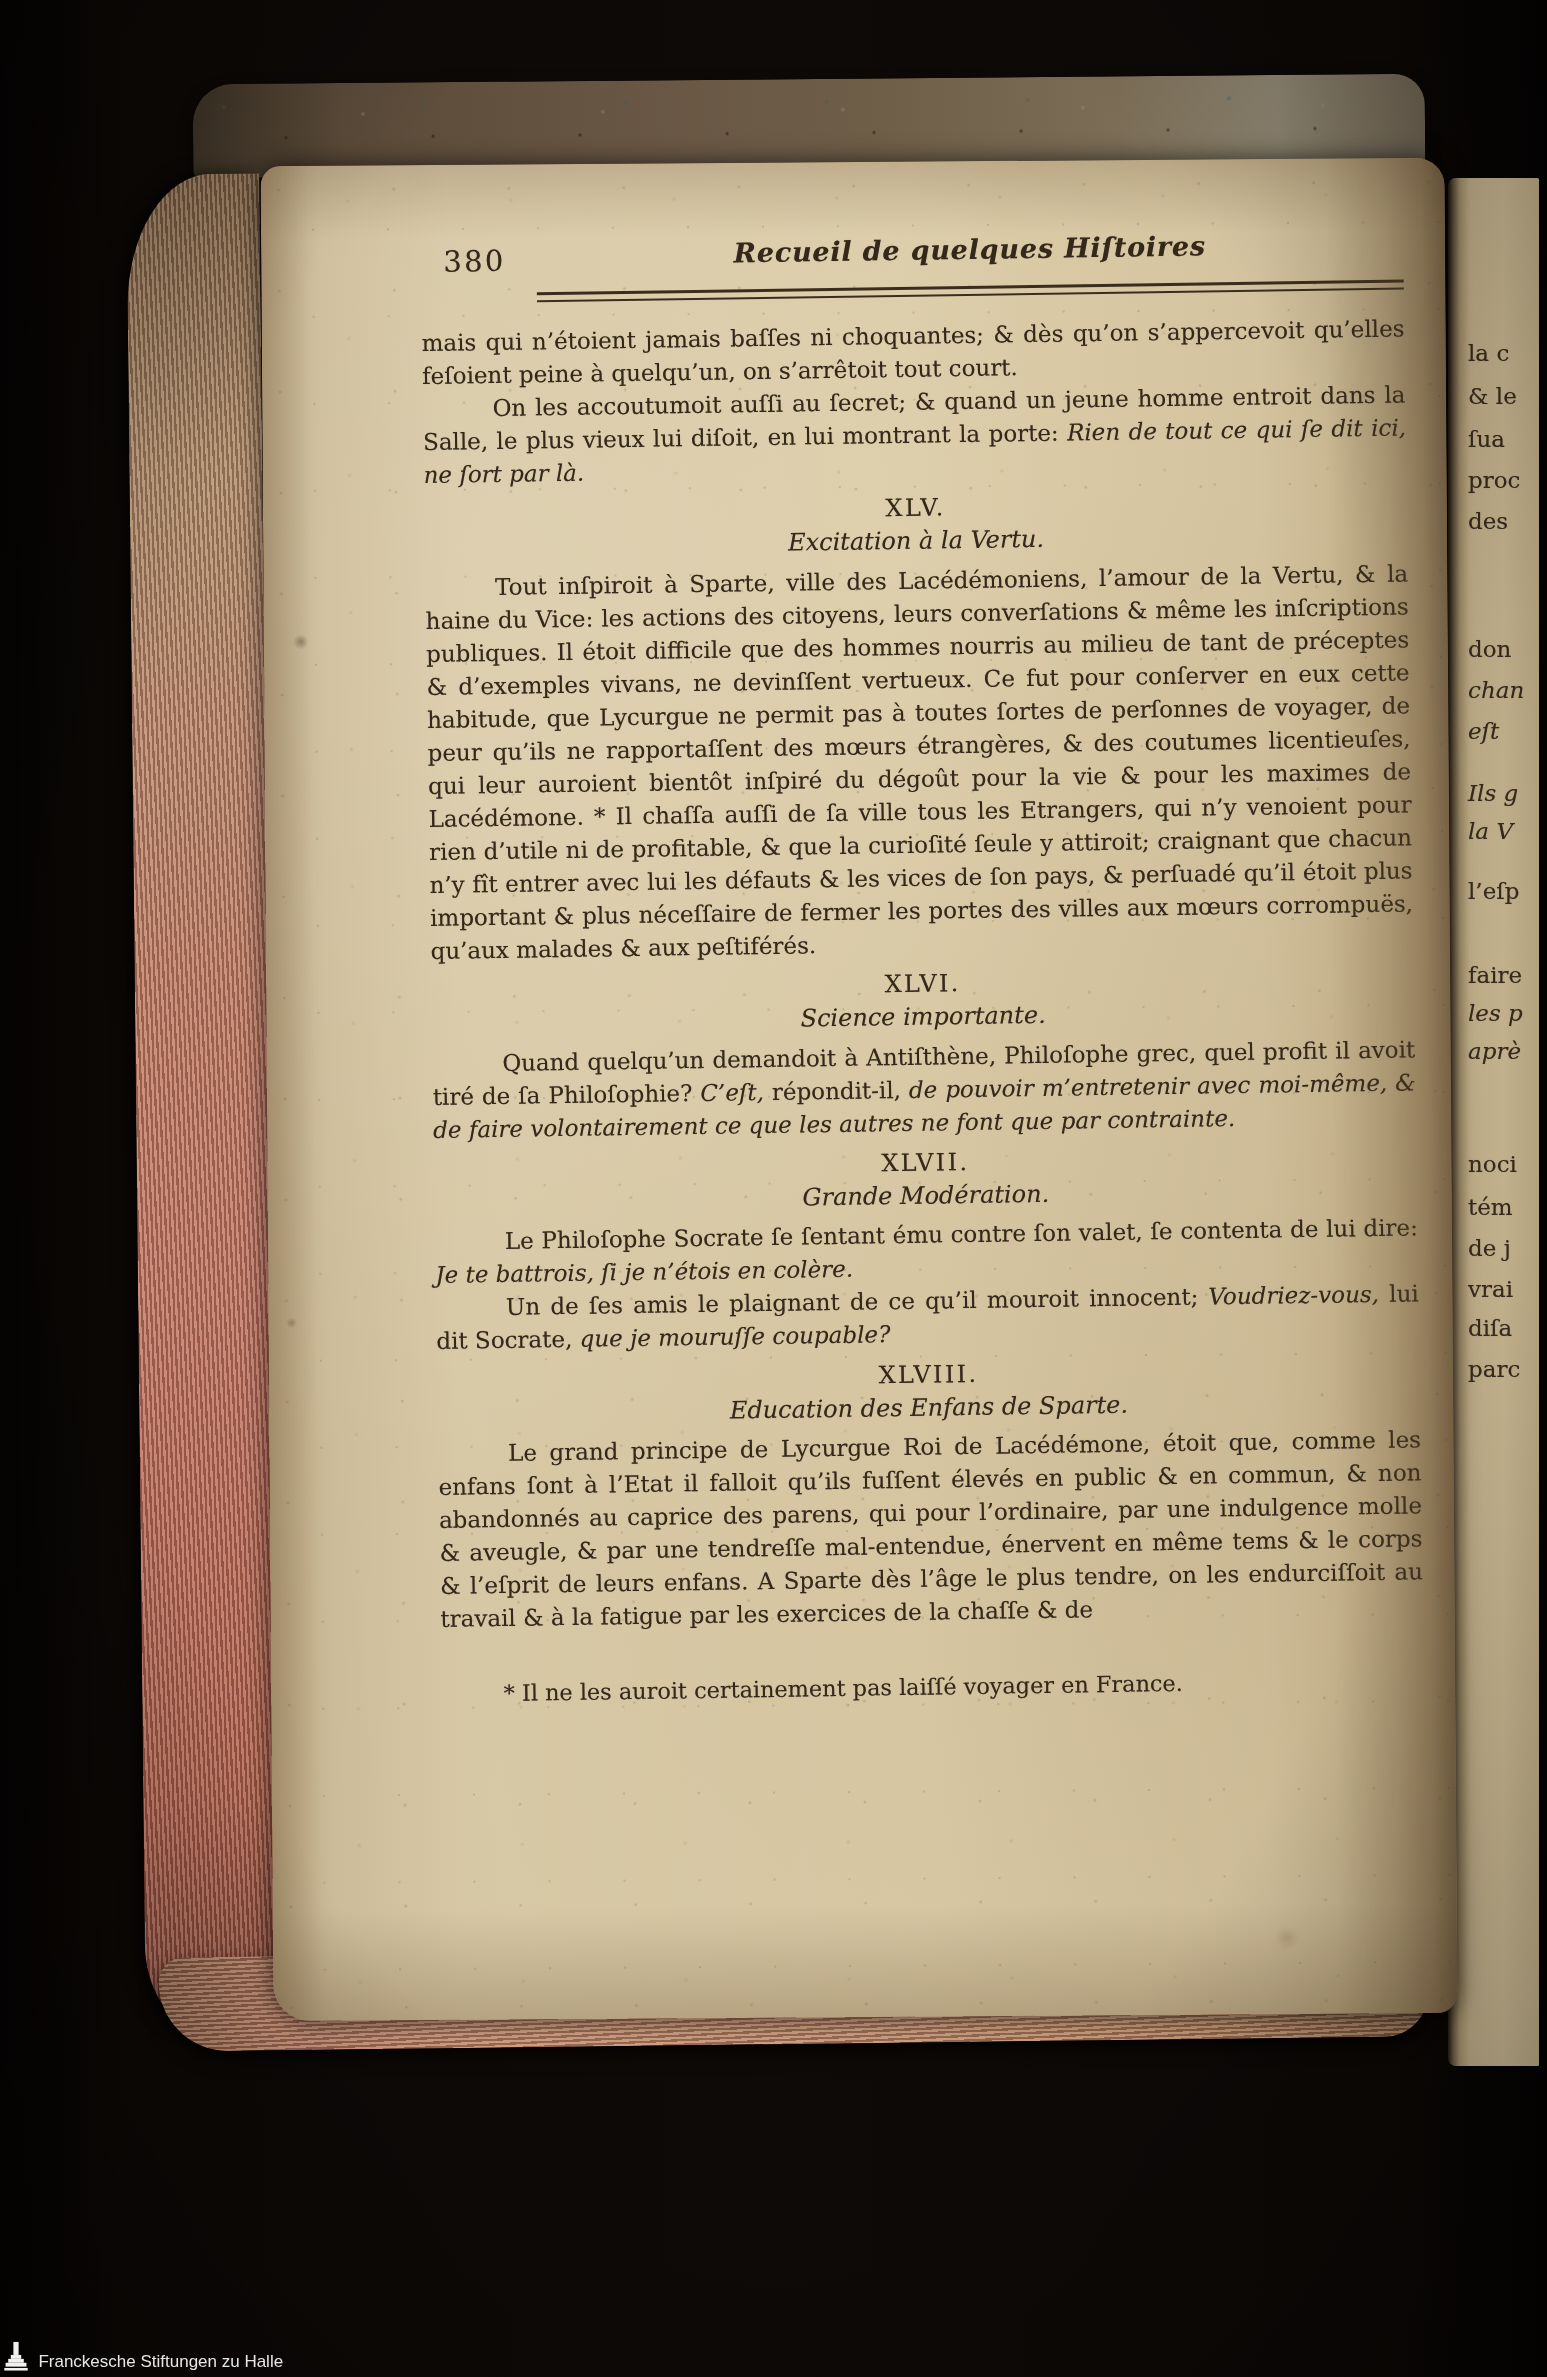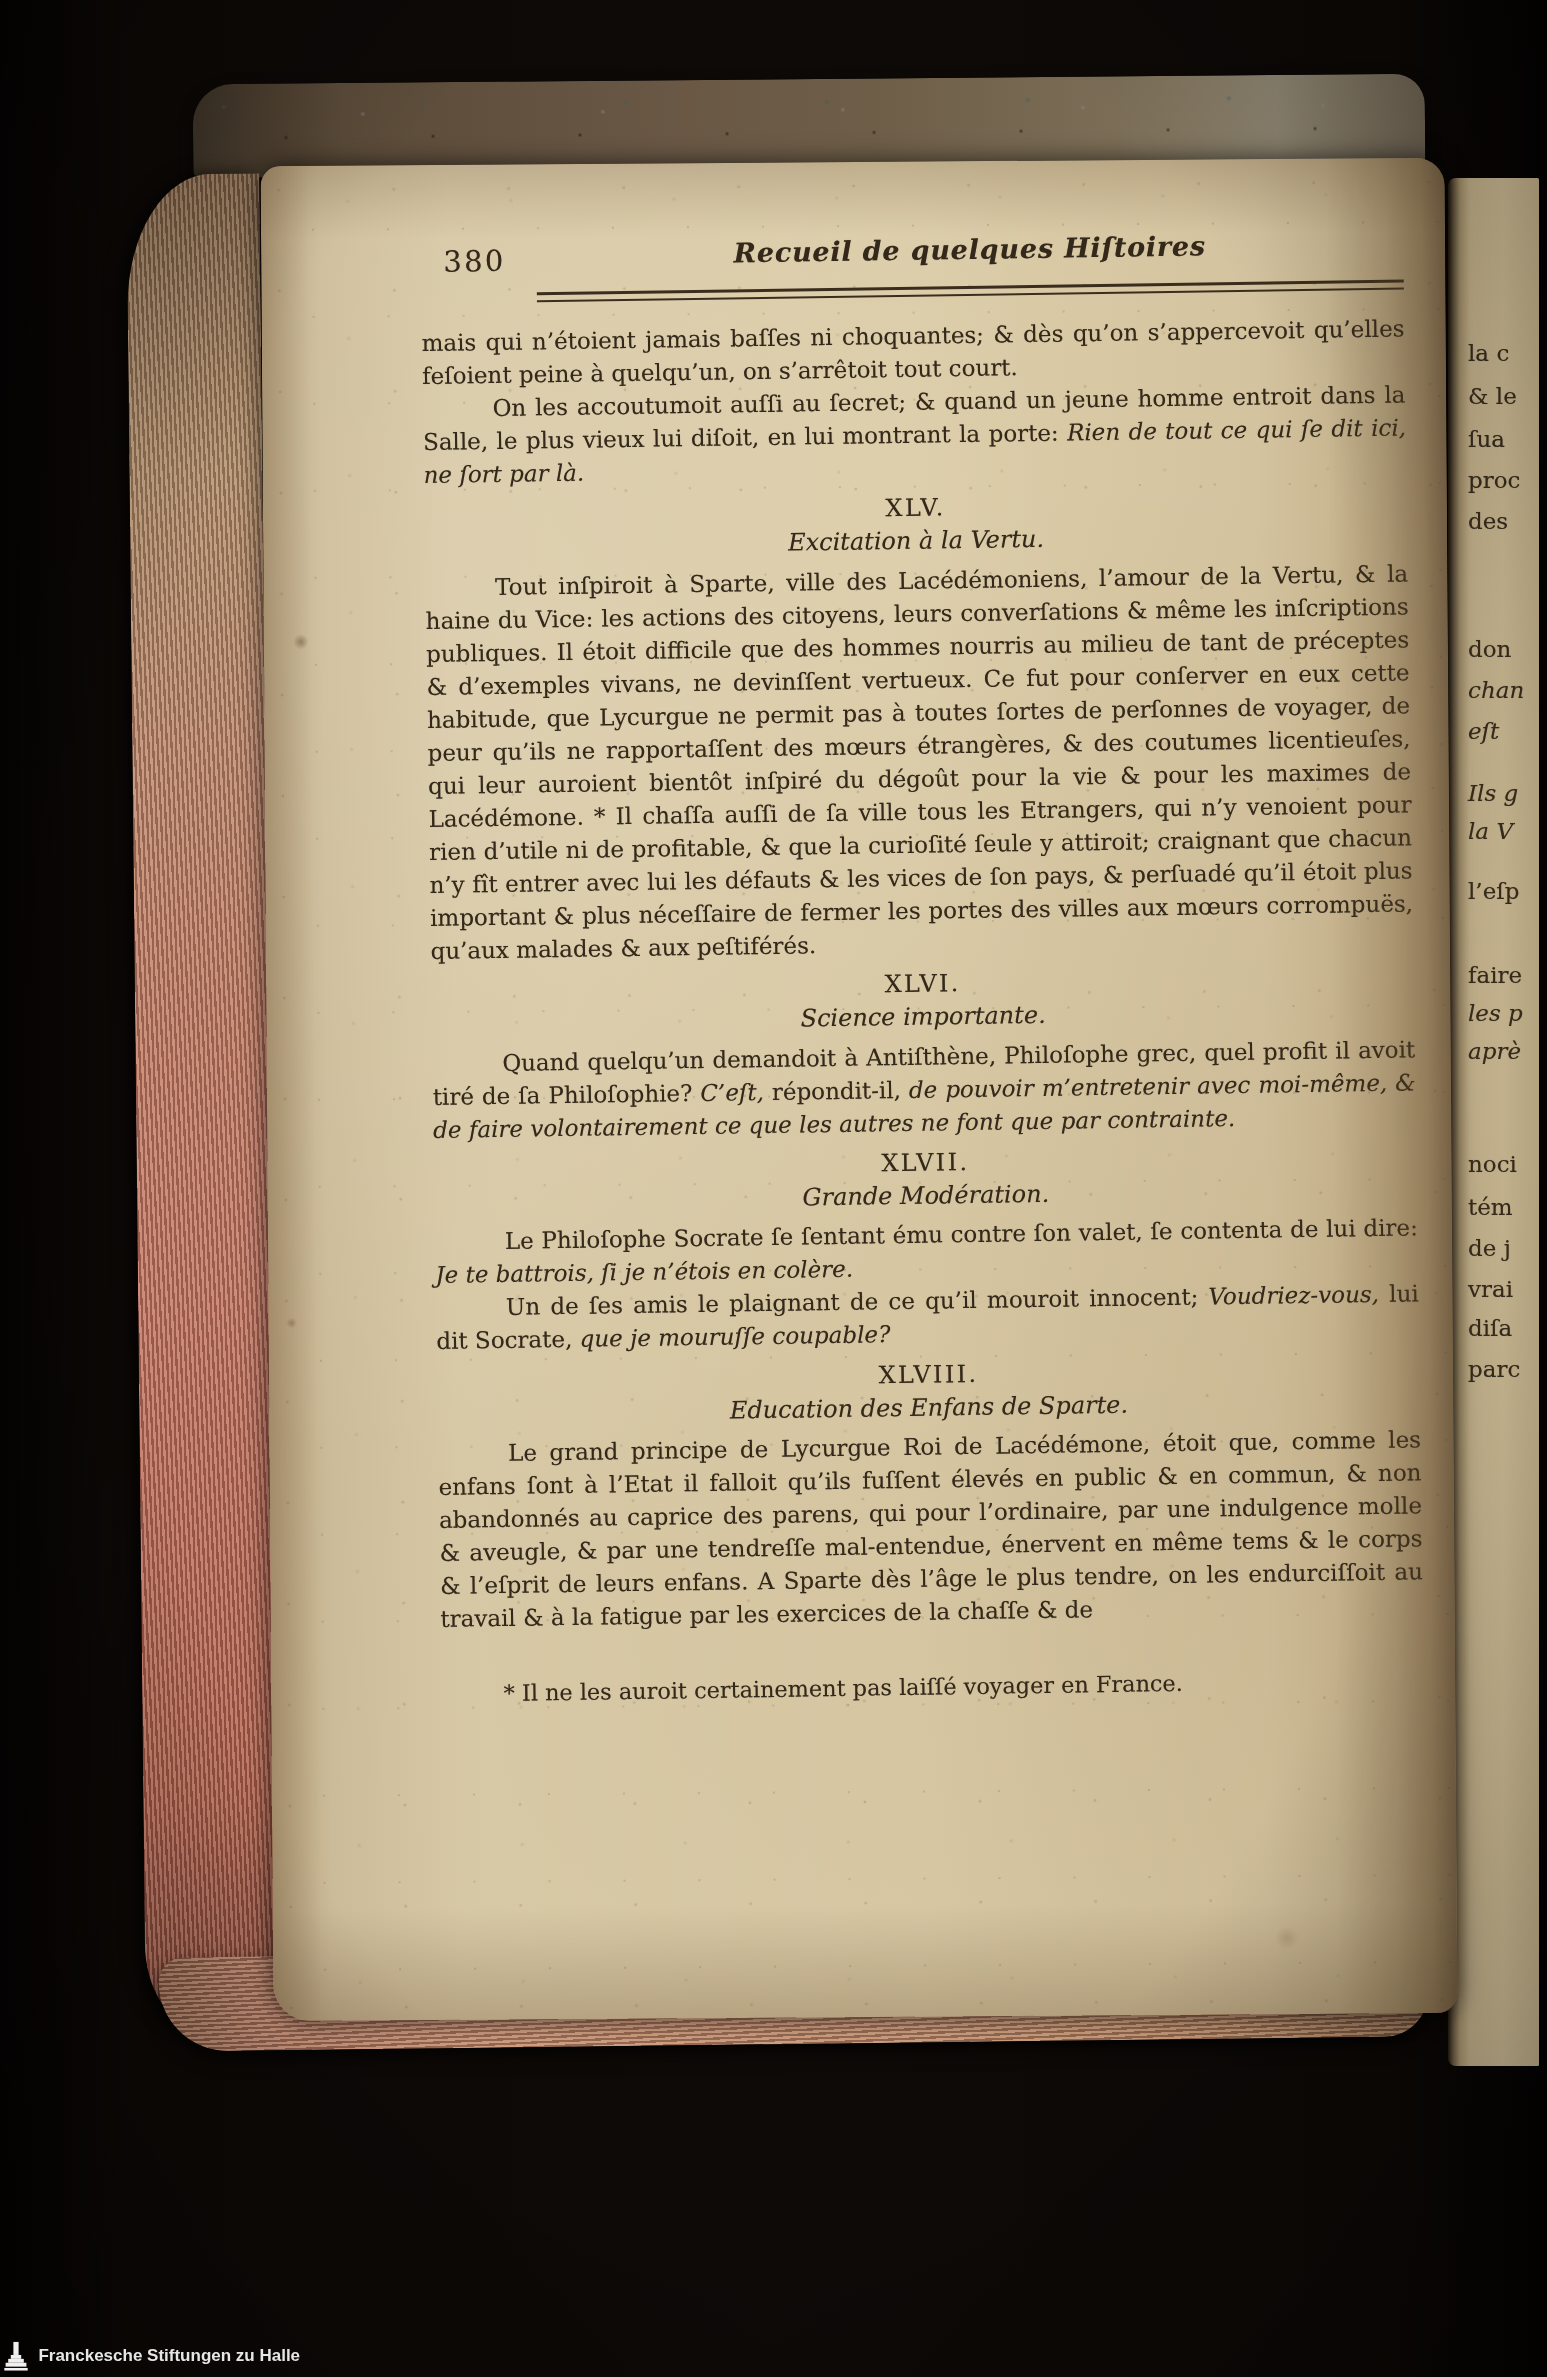--- a/index.html
+++ b/index.html
@@ -98,21 +98,21 @@
     border-top:3.9px solid #3a2d1d;border-bottom:2.3px solid #3a2d1d;}
 
   .para{margin:0;text-align:justify;font-size:23px;line-height:33px;}
   .para.indent{text-indent:70px;}
   .it{font-style:italic;}
   .sec-num{text-align:center;font-size:24px;letter-spacing:2.3px;margin-top:7.7px;line-height:33px;}
   .sec-title{text-align:center;font-style:italic;font-size:24px;margin-bottom:6.2px;line-height:33px;}
   .footnote{margin:42px 0 0 62px;font-size:22.4px;line-height:32.5px;}
 
   
-  .watermark{position:absolute;left:3.1px;bottom:4.6px;z-index:9;display:flex;align-items:center;gap:9.3px;font-weight:bold;}
+  .watermark{position:absolute;left:3.1px;bottom:4.6px;z-index:9;display:flex;align-items:flex-end;gap:9.3px;}
   .wm-icon{width:26px;height:32.5px;flex:0 0 auto;}
   .wm-text{color:#e6e6e6;font-family:"Liberation Sans", sans-serif;font-size:17px;}
 
   .vignette{position:absolute;inset:0;z-index:8;pointer-events:none;
     background:radial-gradient(ellipse at 50% 45%, transparent 60%, rgba(0,0,0,.35) 100%);}
 </style>
 </head>
 <body>
 
 <div class="canvas">

